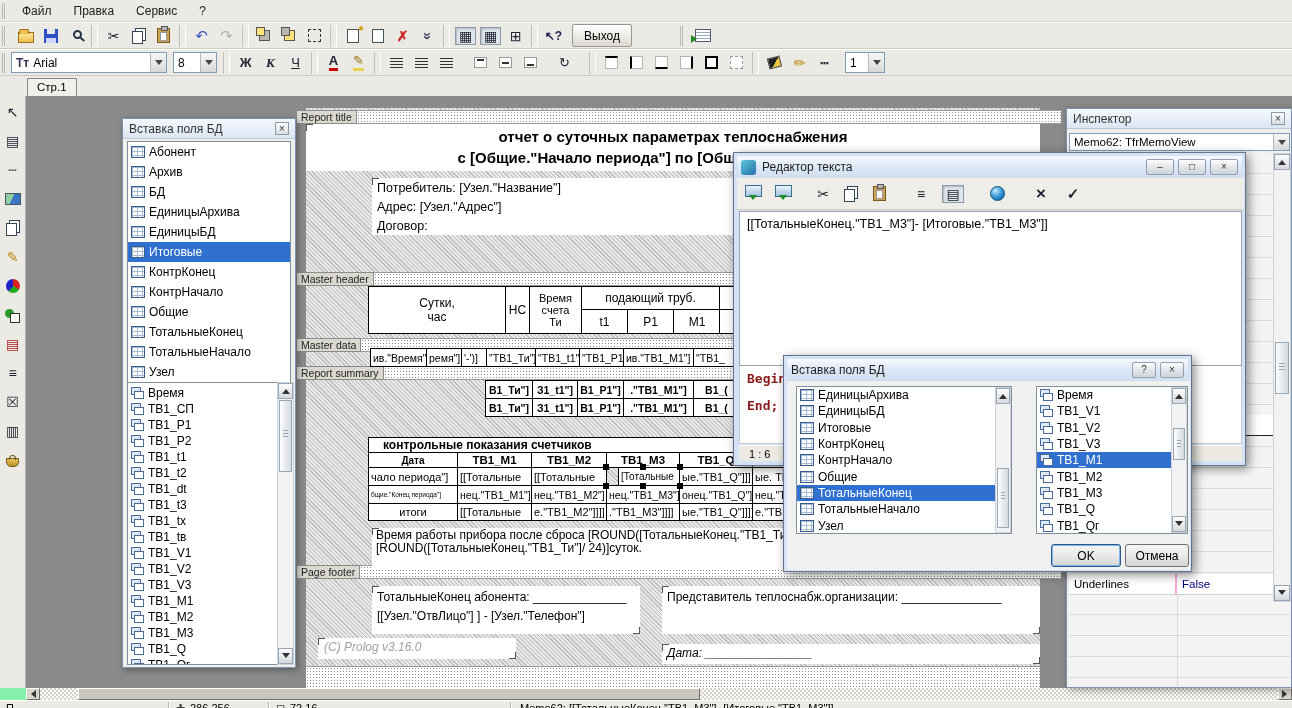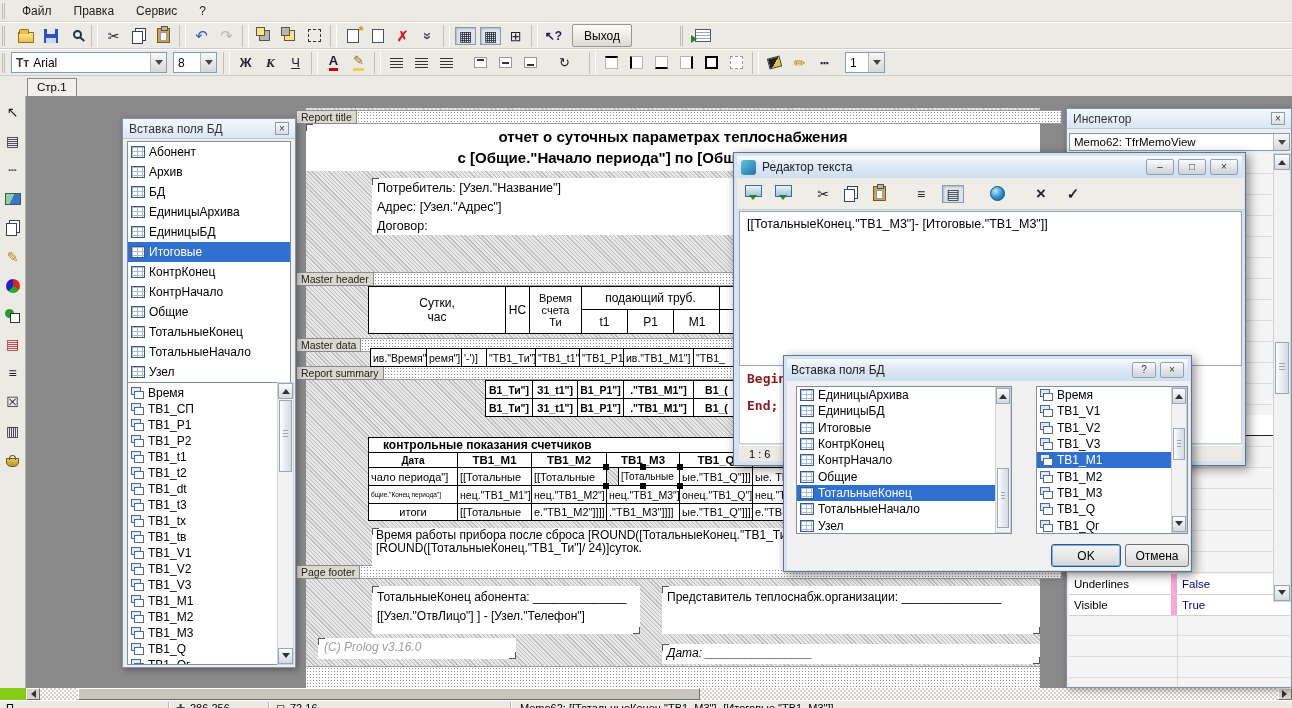--- a/index.html
+++ b/index.html
@@ -1,17 +1,17 @@
 <!DOCTYPE html>
 <html><head>
 <meta charset="utf-8">
 <style>
   *{box-sizing:border-box;margin:0;padding:0}
   html,body{width:1292px;height:708px;overflow:hidden}
-  .app{position:relative;width:1292px;height:708px;background:#84cc16;font-family:"Liberation Sans",sans-serif;font-size:12px;color:#000;overflow:hidden}
+  .app{position:relative;width:1292px;height:708px;background:#86efac;font-family:"Liberation Sans",sans-serif;font-size:12px;color:#000;overflow:hidden}
   .abs{position:absolute}
   .flex{display:flex;align-items:center}
   
   .menubar{border-bottom:1px solid #d8d5cd;background:#eceae5}
   .menu-item{padding:4px 11px;font-size:12px;color:#222}
   .tbar{background:#eceae5;border-top:1px solid #fff;border-bottom:1px solid #cfccc4;display:flex;align-items:center}
   .grip{width:7px;height:20px;margin:0 2px;border-left:3px double #bdbab2}
   .tgroup{display:flex;align-items:center;gap:2px;margin:0 3px}
   .tsep{width:7px;height:22px;margin:0 1px;border-left:1px solid #c2bfb7;border-right:1px solid #fff}
   .tbtn{min-width:23px;height:23px;display:flex;align-items:center;justify-content:center;font-size:14px;color:#223;overflow:visible}
@@ -57,21 +57,21 @@
   .wtitle{position:absolute;left:3px;right:3px;top:3px;height:22px;display:flex;align-items:center;padding:0 4px;background:linear-gradient(#f8fbfe,#dde8f6 45%,#cfdeef);font-size:12px;color:#222}
   .cap{width:28px;height:16px;margin-left:4px;border:1px solid #90a0b2;border-radius:2px;background:linear-gradient(#fdfdfd,#e2e6ea 50%,#cdd4da);display:flex;align-items:center;justify-content:center;font-size:10px;color:#333;line-height:1}
   .lb{position:absolute;background:#fff;border:1px solid #828f9c;overflow:hidden}
   .li{display:flex;align-items:center;gap:4px;padding:0 2px 0 3px;font-size:12px;white-space:nowrap;overflow:hidden}
   .li.selected{background:#3070d0;color:#fff}
   .btn{position:absolute;display:flex;align-items:center;justify-content:center;font-size:12px;background:linear-gradient(#f4f4f4,#ebebeb 45%,#d6d6d6);border:1px solid #707070;border-radius:3px}
   .btn.focus{border:1px solid #2a5a8c;box-shadow:inset 0 0 0 1px #7eb4ea}
   
   .igrid{background-color:#f4f4f4;background-image:repeating-linear-gradient(#0000 0 20px,#dcdcdc 20px 21px)}
   .prow{position:absolute;display:flex;background:#fff;border-bottom:1px solid #d0d0d0;font-size:11.5px;height:21px;align-items:center}
-  .prow .pn{width:108px;padding-left:5px;border-right:6px solid #f9a8d4;height:100%;display:flex;align-items:center}
+  .prow .pn{width:108px;padding-left:5px;border-right:2px solid #f9a8d4;height:100%;display:flex;align-items:center}
   .prow .pv{padding-left:5px;color:#00007f}
   
   .statusbar{background:#eceae5;border-top:1px solid #fff;font-size:11px;overflow:hidden}
   .ssep{position:absolute;top:1px;height:14px;border-left:1px solid #b5b5b5;border-right:1px solid #fff}
   
   .i-folder{width:16px;height:11px;background:linear-gradient(#ffe79a,#edbf4e);border:1px solid #9a7214;position:relative;margin-top:3px}
   .i-folder::before{content:"";position:absolute;top:-4px;left:0;width:8px;height:4px;background:#edbf4e;border:1px solid #9a7214;border-bottom:none;border-radius:2px 2px 0 0}
   .i-floppy{width:14px;height:14px;background:#2d51c4;position:relative}
   .i-floppy::before{content:"";position:absolute;left:3px;top:0;width:8px;height:5px;background:#e8e8e8}
   .i-floppy::after{content:"";position:absolute;left:2px;bottom:0;width:10px;height:5px;background:#cfd6ff}
@@ -645,24 +645,20 @@
       <span class="val">Memo62: TfrMemoView</span>
         <span class="arr"></span>
     </div>
     <div class="abs igrid" style="left:2px;top:44px;width:221px;height:533px"></div>
     <div class="abs" style="left:110px;top:44px;width:1px;height:533px;background:#d9d9d9"></div>
     <div class="abs" style="left:2px;top:306px;width:205px;height:21px;background:#fff;border-bottom:1px solid #222"></div>
     <div class="prow" style="left:2px;top:465px;width:221px">
       <span class="pn">Underlines</span>
       <span class="pv">False</span>
     </div>
-    <div class="prow" style="left:2px;top:486px;width:221px">
-      <span class="pn">Visible</span>
-      <span class="pv">True</span>
-    </div>
     <div class="vsb" style="left:206px;top:44px;width:18px;height:449px">
       <div class="ar" style="top:0">
           <span class="tri-u"></span>
         </div>
       <div class="vthumb" style="top:188px;height:52px"></div>
       <div class="ar" style="bottom:0">
           <span class="tri-d"></span>
         </div>
     </div>
   </div>

